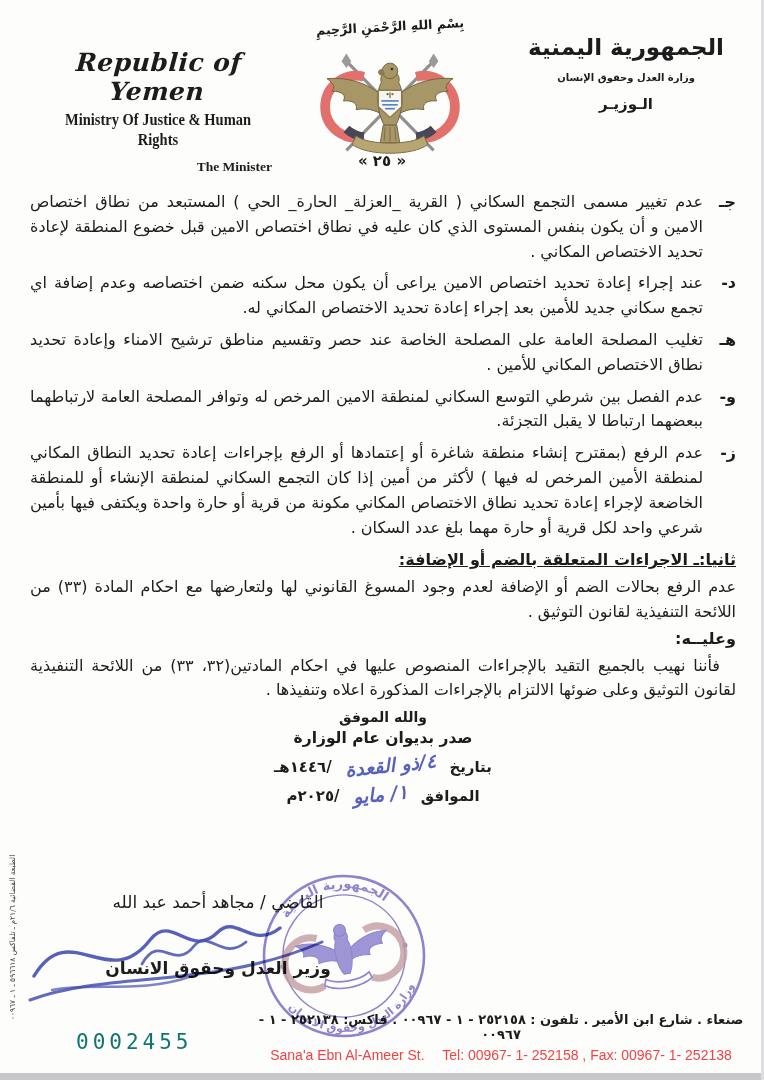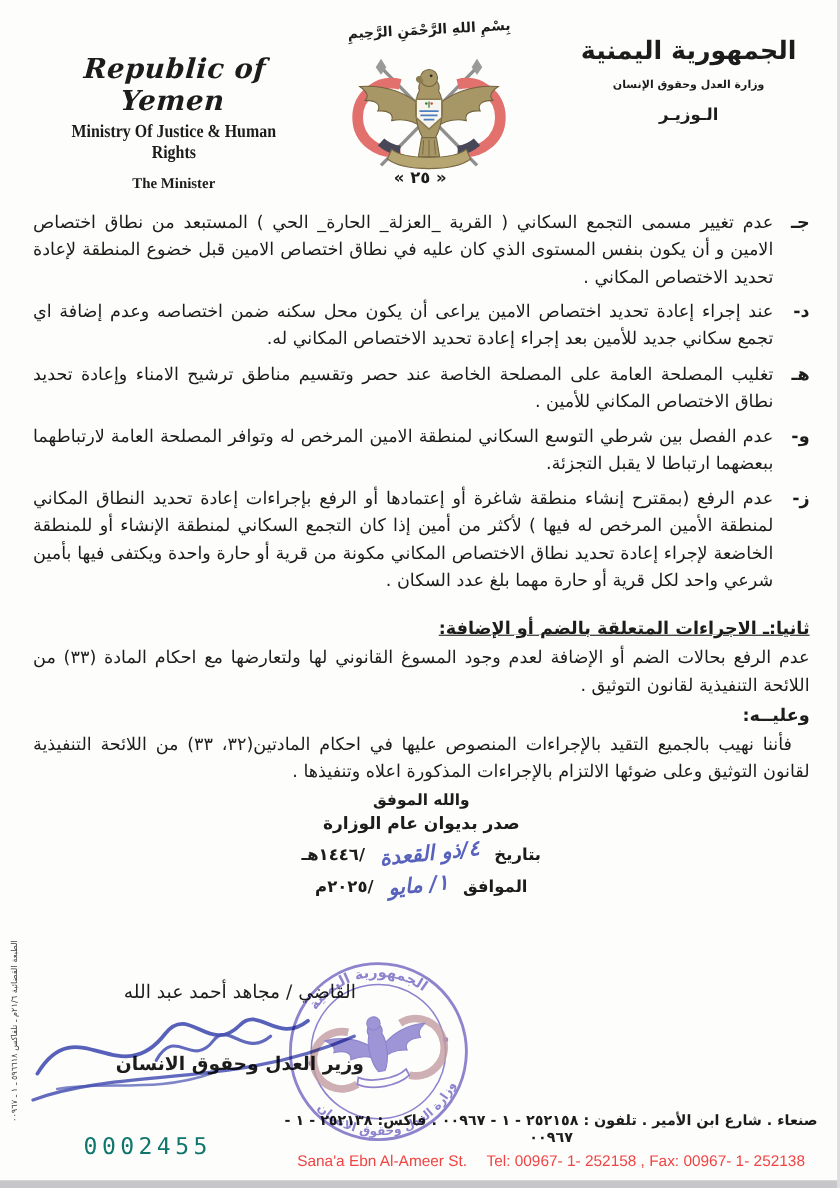--- a/index.html
+++ b/index.html
@@ -7,38 +7,38 @@
         font-family:"DejaVu Sans",sans-serif;color:#1c1c1c;}
   .page .edge-b{position:absolute;left:0;right:0;bottom:0;height:7px;background:#c7c7c9;}
   .page .edge-r{position:absolute;top:0;bottom:0;right:0;width:3px;background:#dedee0;}
 
   
   .hdr-left{position:absolute;left:44px;top:48px;width:228px;text-align:center;}
   .hdr-left .l1{font-family:"DejaVu Serif",serif;font-style:italic;font-weight:bold;font-size:25px;
                 letter-spacing:.5px;transform:skewX(-4deg);}
   .hdr-left .l2{font-family:"Liberation Serif",serif;font-weight:bold;font-size:14.5px;margin-top:7px;
                 transform:scaleY(1.15);}
-  .hdr-left .l3{font-family:"Liberation Serif",serif;font-weight:bold;font-size:13.5px;margin-top:12px;}
+  .hdr-left .l3{font-family:"Liberation Serif",serif;font-weight:bold;font-size:13.5px;margin-top:12px;text-align:right;}
 
   .hdr-center{position:absolute;left:295px;top:16px;width:190px;text-align:center;}
   .bismillah{font-size:12.5px;font-weight:bold;transform:rotate(-3deg);display:inline-block;margin-bottom:2px;}
   .page-num{position:absolute;left:0;right:0;top:152px;text-align:center;font-size:15px;font-weight:bold;
             letter-spacing:2px;}
 
   .hdr-right{position:absolute;right:28px;top:34px;width:220px;text-align:center;direction:rtl;}
   .hdr-right .r1{font-size:23px;font-weight:bold;letter-spacing:1px;}
   .hdr-right .r2{font-size:10px;font-weight:bold;margin-top:12px;}
   .hdr-right .r3{font-size:15px;font-weight:bold;letter-spacing:6px;margin-top:12px;}
 
   
   .doc-body{position:absolute;top:190px;right:28px;left:30px;direction:rtl;font-size:16px;line-height:1.55;}
   .item{display:flex;gap:9px;margin-bottom:7px;}
   .item .marker{flex:none;width:24px;font-weight:bold;text-align:right;}
   .item p{flex:1;margin:0;text-align:justify;}
-  .sec-head{font-weight:bold;text-decoration:underline;margin:19px 0 2px;}
+  .sec-head{font-weight:bold;text-decoration:underline;margin:8px 0 2px;}
   .para{margin:2px 0;text-align:justify;}
   .therefore{font-weight:bold;margin:2px 0;}
   .para.indent{text-indent:16px;}
 
   .closing{text-align:center;margin-top:4px;line-height:1.45;}
   .closing .c1{font-weight:bold;font-size:14px;}
   .closing .c2{font-weight:bold;font-size:15.5px;}
   .date-line{font-weight:bold;font-size:15px;margin-top:2px;}
   .hand{display:inline-block;color:#4a55b8;font-style:italic;font-weight:bold;font-size:19px;
         transform:rotate(-6deg);margin:0 8px;opacity:.92;}

